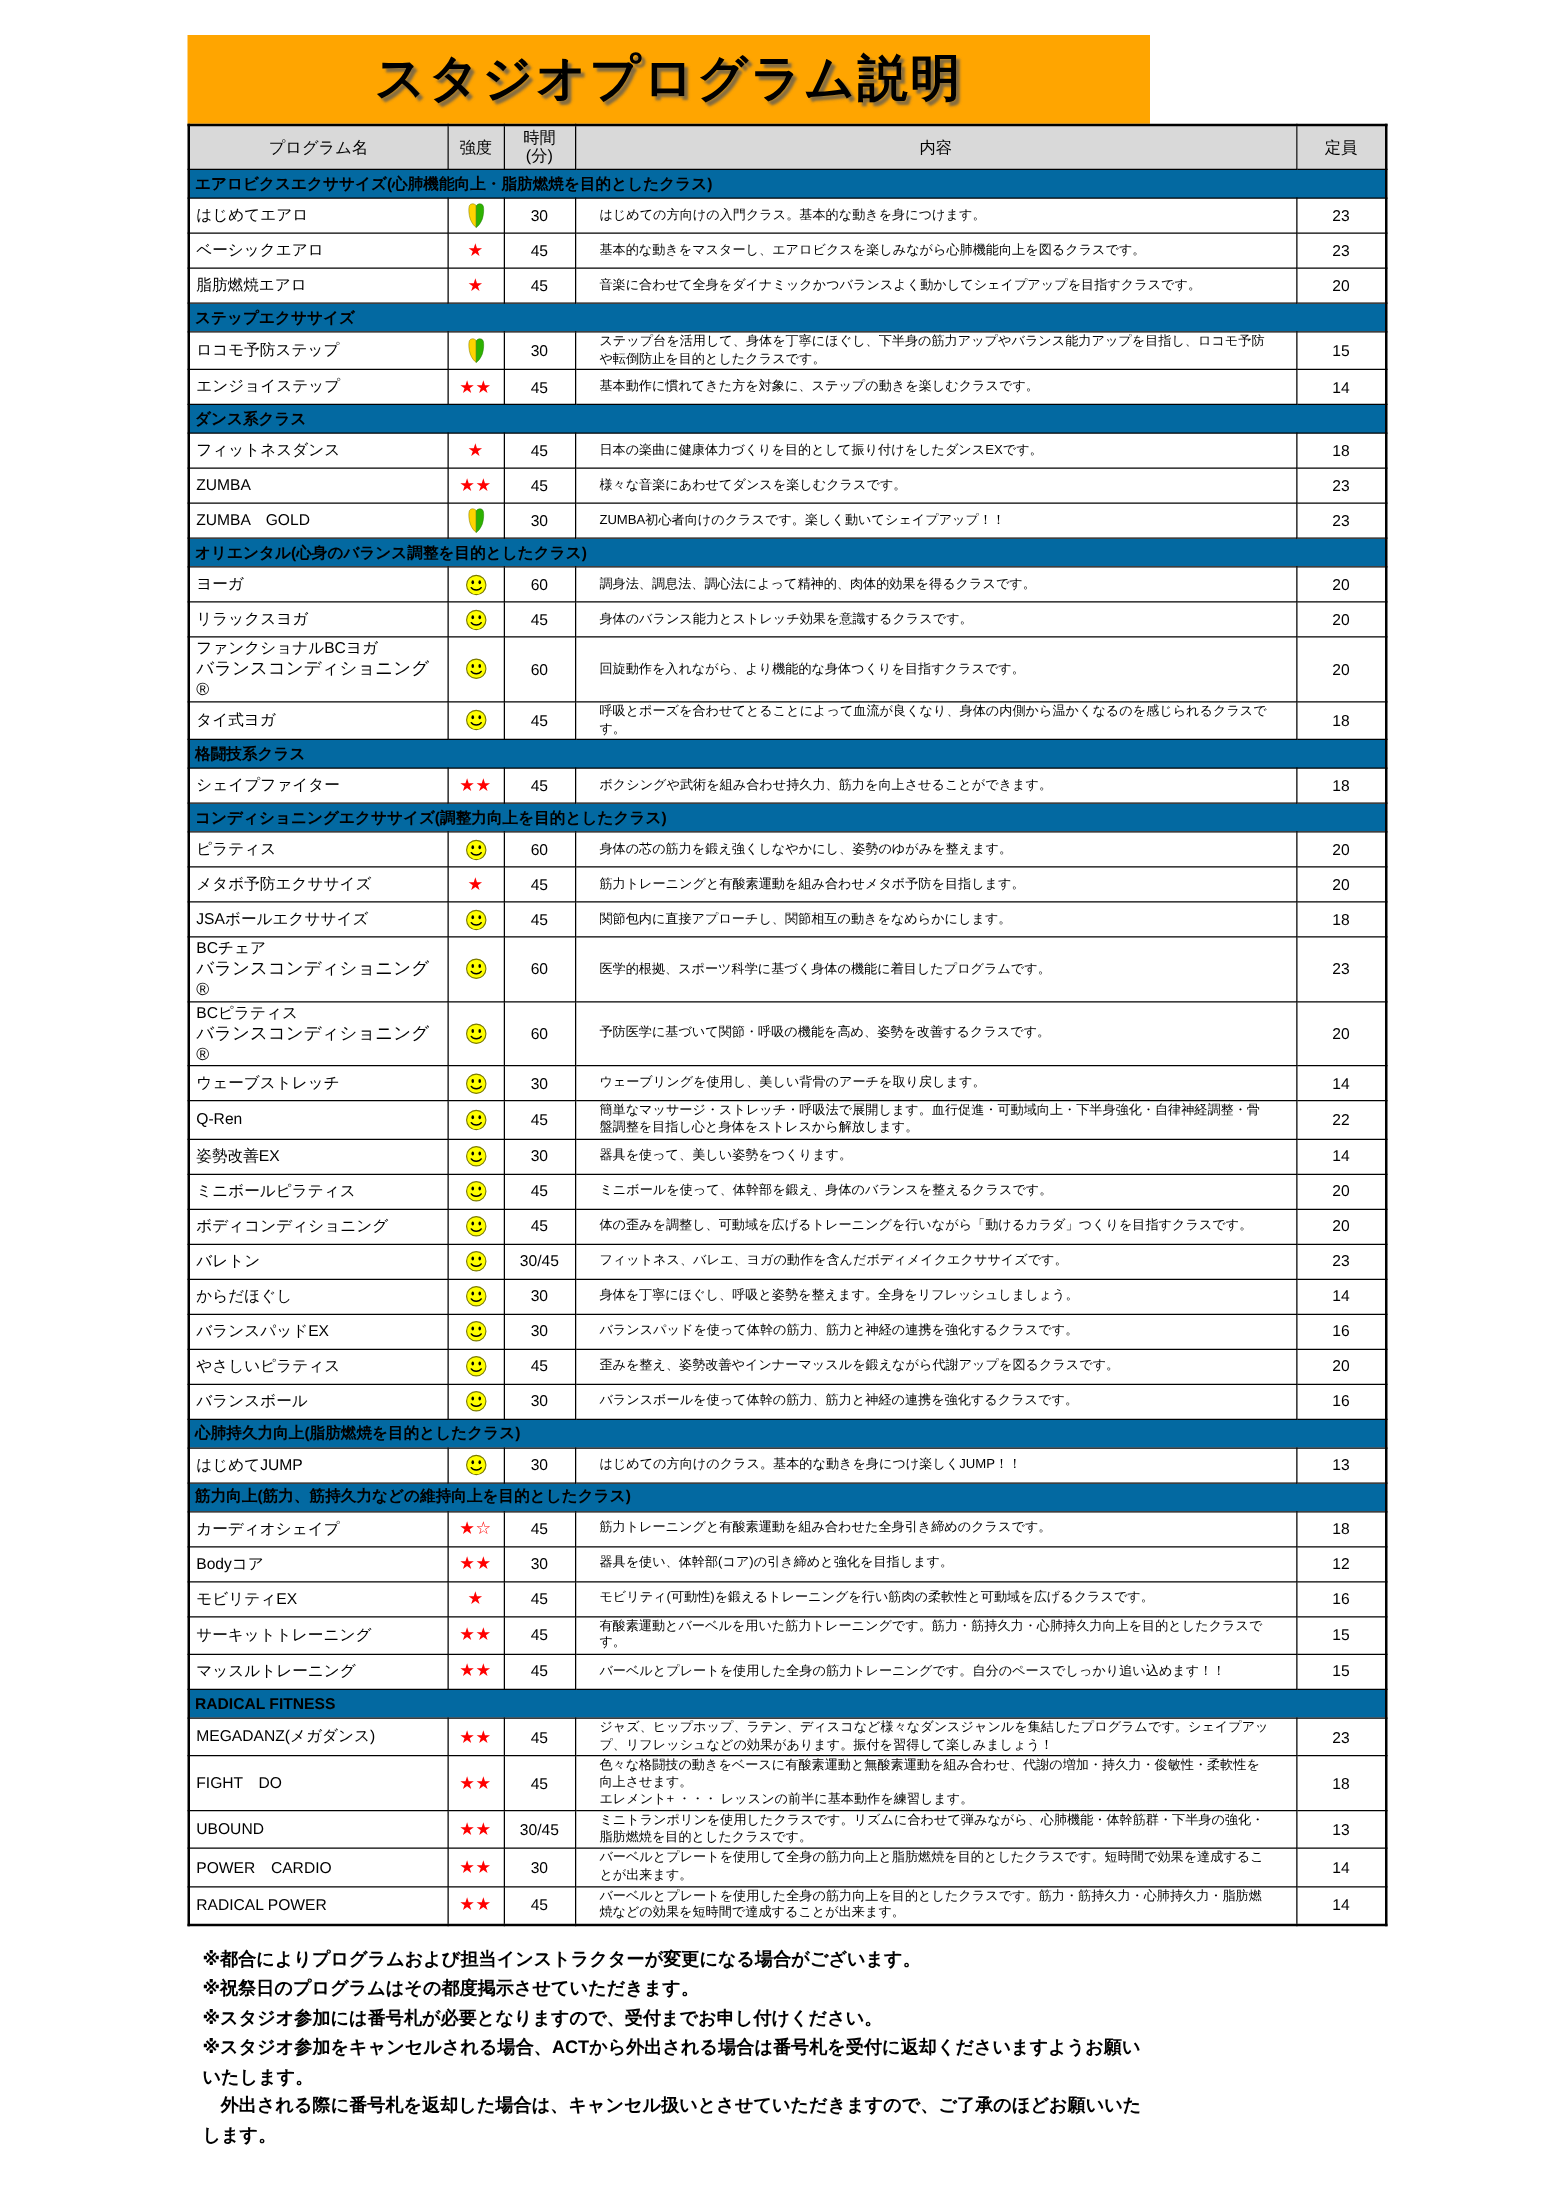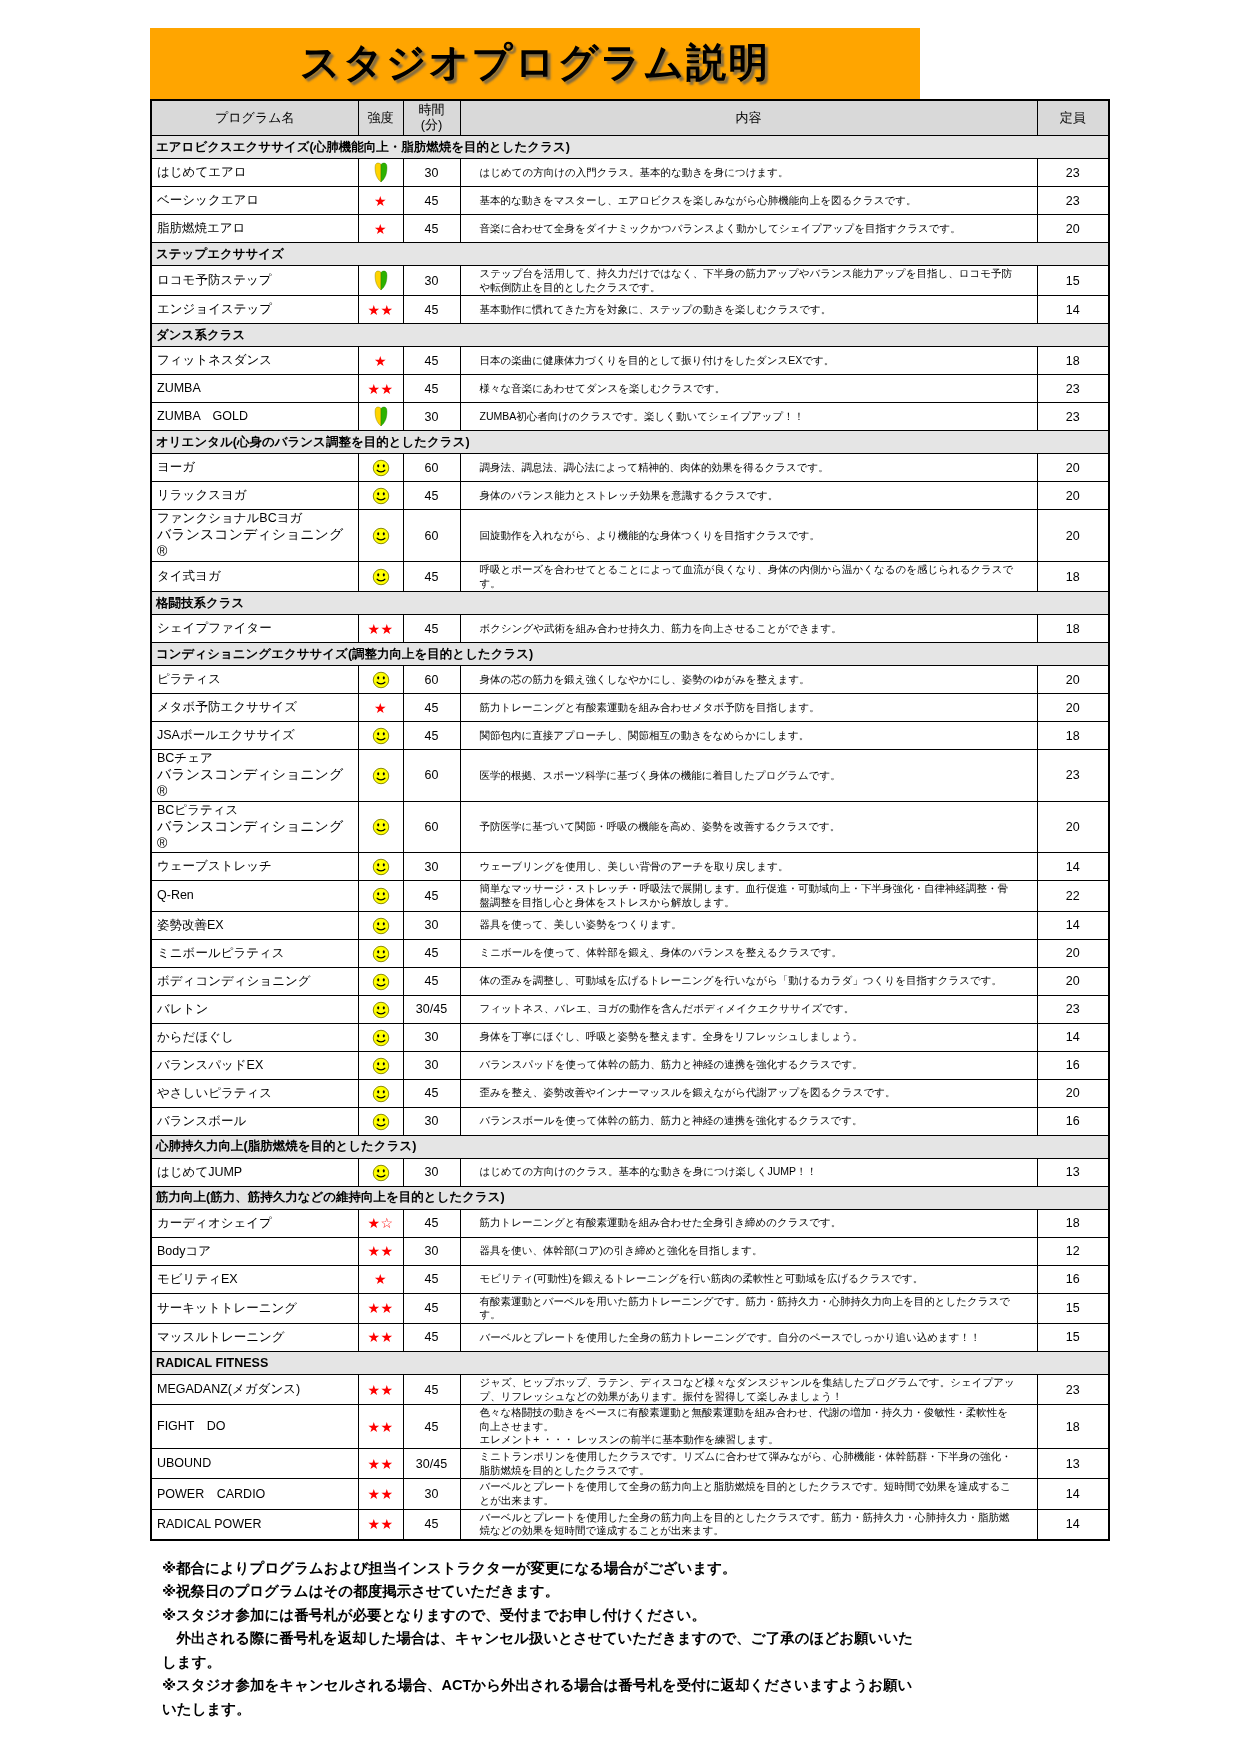--- a/index.html
+++ b/index.html
@@ -13,21 +13,21 @@
     padding:7px 0 9px 0;letter-spacing:2px;
     text-shadow:3px 3px 2px rgba(90,90,90,.75);
   }
   table.program{border-collapse:collapse;width:100%;table-layout:fixed;border:2px solid #000000;}
   table.program th,table.program td{border:1px solid #000;vertical-align:middle;overflow:hidden;}
   thead th{
     background:#D9D9D9;font-weight:normal;font-size:13px;text-align:center;
     height:32px;white-space:pre-line;line-height:1.15;
   }
   td.section{
-    background:#e5e5e5;font-weight:bold;font-size:12.5px;text-align:left;
+    background:#0369a1;font-weight:bold;font-size:12.5px;text-align:left;
     padding:2px 4px;height:18px;margin-top:32px;
   }
   tr.program-row{height:28px;}
   td.name{font-size:12.5px;padding:1px 5px;white-space:pre-line;line-height:1.2;}
   td .name-sub{font-size:14px;display:block;line-height:1.2;}
   td.intensity{text-align:center;padding:0;}
   td.time{text-align:center;font-size:12.5px;}
   td.desc{font-size:10.5px;padding:1px 19px;line-height:1.3;}
   td.cap{text-align:center;font-size:12.5px;}
   .star{color:#FF0000;font-size:14px;letter-spacing:0.5px;font-family:"DejaVu Sans",sans-serif;}
@@ -89,21 +89,21 @@
         <tr>
           <td class="section" colspan="5">ステップエクササイズ</td>
         </tr>
         <tr class="program-row">
           <td class="name">ロコモ予防ステップ</td>
           <td class="intensity"><svg width="16" height="21" viewBox="0 0 20 26">
     <path d="M10 3 C8 0.5 4 0.5 3 3.5 C2.2 6 2.5 12 4 16.5 C5.5 20.5 8 23.5 10 24.8 Z" fill="#FFD400" stroke="#7a7a00" stroke-width="0.5"></path>
     <path d="M10 3 C12 0.5 16 0.5 17 3.5 C17.8 6 17.5 12 16 16.5 C14.5 20.5 12 23.5 10 24.8 Z" fill="#2DB200" stroke="#1e7a00" stroke-width="0.5"></path>
             </svg></td>
           <td class="time">30</td>
-          <td class="desc">ステップ台を活用して、持久力だけではなく、下半身の筋力アップやバランス能力アップを目指し、ロコモ予防や転倒防止を目的としたクラスです。</td>
+          <td class="desc">ステップ台を活用して、身体を丁寧にほぐし、下半身の筋力アップやバランス能力アップを目指し、ロコモ予防や転倒防止を目的としたクラスです。</td>
           <td class="cap">15</td>
         </tr>
         <tr class="program-row">
           <td class="name">エンジョイステップ</td>
           <td class="intensity"><span class="star">★★</span></td>
           <td class="time">45</td>
           <td class="desc">基本動作に慣れてきた方を対象に、ステップの動きを楽しむクラスです。</td>
           <td class="cap">14</td>
         </tr>
         <tr>
@@ -463,16 +463,16 @@
           <td class="desc">バーベルとプレートを使用した全身の筋力向上を目的としたクラスです。筋力・筋持久力・心肺持久力・脂肪燃焼などの効果を短時間で達成することが出来ます。</td>
           <td class="cap">14</td>
         </tr>
       </tbody>
   </table>
 
   <div class="notes">
       <div>※都合によりプログラムおよび担当インストラクターが変更になる場合がございます。</div>
       <div>※祝祭日のプログラムはその都度掲示させていただきます。</div>
       <div>※スタジオ参加には番号札が必要となりますので、受付までお申し付けください。</div>
+      <div>※スタジオ参加をキャンセルされる場合、ACTから外出される場合は番号札を受付に返却くださいますようお願いいたします。</div>
       <div>　外出される際に番号札を返却した場合は、キャンセル扱いとさせていただきますので、ご了承のほどお願いいたします。</div>
-      <div>※スタジオ参加をキャンセルされる場合、ACTから外出される場合は番号札を受付に返却くださいますようお願いいたします。</div>
     </div>
 </div>
 
 </body></html>

